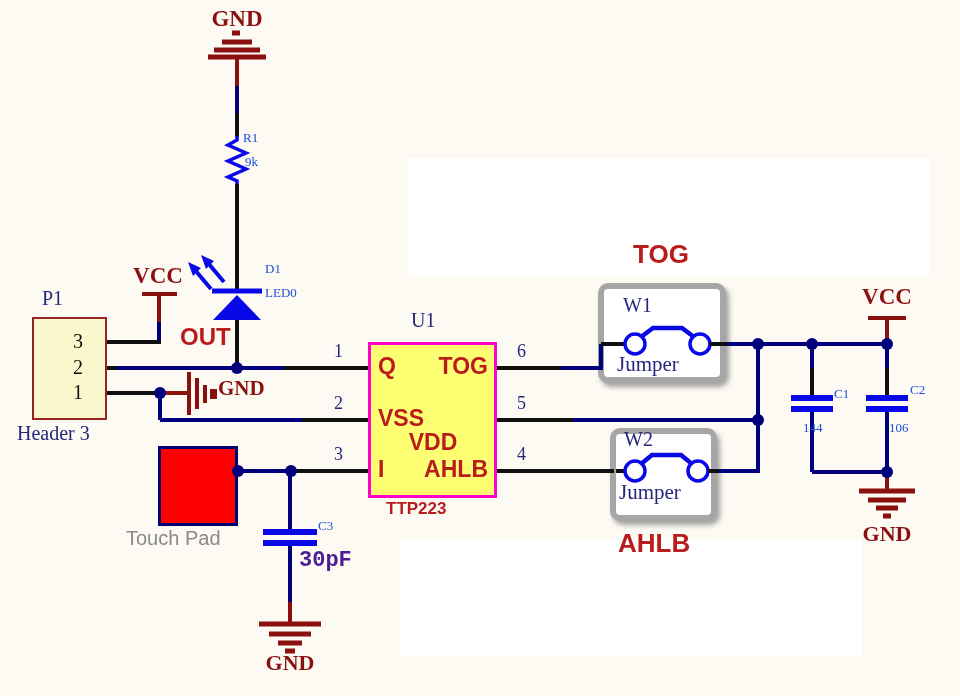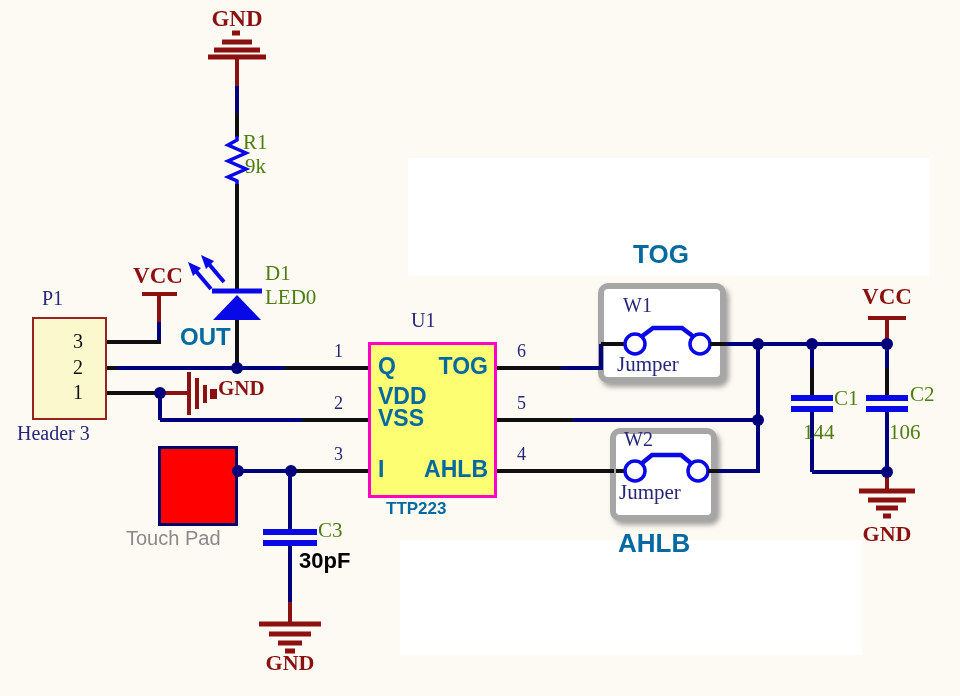--- a/index.html
+++ b/index.html
@@ -7,25 +7,25 @@
     position:relative;
     width:960px;height:696px;
     background:#FCFAF2;
     font-family:"Liberation Serif", serif;
     overflow:hidden;
   }
   .white-rect{position:absolute;background:#FFFFFF;}
   .lbl{position:absolute;white-space:nowrap;line-height:1.05;}
   .net{color:#8B1111;font-weight:bold;font-size:23px;font-family:"Liberation Serif",serif;}
   .ref{color:#26267A;font-size:20px;font-family:"Liberation Serif",serif;}
-  .comp{color:#4d7c0f;font-size:21px;font-family:"Liberation Serif",serif;}
+  .comp{color:#1d4ed8;font-size:13px;font-family:"Liberation Serif",serif;}
   .pinnum{color:#26267A;font-size:18px;font-family:"Liberation Serif",serif;}
-  .blacksans{color:#0369a1;font-family:"Liberation Sans",sans-serif;font-weight:bold;}
+  .blacksans{color:#b91c1c;font-family:"Liberation Sans",sans-serif;font-weight:bold;}
   .graysans{color:#8A8A8A;font-family:"Liberation Sans",sans-serif;font-size:20px;}
-  .c3val{color:#000000;font-family:Liberation Sans, sans-serif;font-weight:bold;font-size:22px;}
+  .c3val{color:#4c1d95;font-family:Liberation Mono, monospace;font-weight:bold;font-size:22px;}
   .ctr{text-align:center;}
   .box{position:absolute;box-sizing:border-box;}
   #header-box{left:32px;top:317px;width:75px;height:103px;background:#FCF8CD;border:2px solid #992222;}
   #chip-box{left:368px;top:342px;width:129px;height:156px;background:#FEFE73;border:3px solid #FF00C8;}
   .jumper-box{background:#FFFFFF;border:6px solid #A6A6A6;border-radius:10px;
               box-shadow:3px 4px 5px rgba(90,90,90,0.55);}
   #w1-box{left:598px;top:283px;width:128px;height:100px;}
   #w2-box{left:610px;top:428px;width:107px;height:93px;}
   #touch-pad{left:158px;top:446px;width:80px;height:80px;background:#FE0000;border:3px solid #00006E;}
   #wires{position:absolute;left:0;top:0;}
@@ -179,21 +179,21 @@
   <div class="hp ctr" style="left:65px;top:356px;width:26px;">2</div>
   <div class="hp ctr" style="left:65px;top:381px;width:26px;">1</div>
   <div class="lbl net" style="left:218px;top:377px;font-size:21px;">GND</div>
 
   <div class="lbl ref" style="left:411px;top:310px;">U1</div>
   <div class="lbl blacksans" style="left:386px;top:500px;font-size:17px;">TTP223</div>
   <div class="lbl blacksans" style="left:378px;top:354px;font-size:23px;">Q</div>
   <div class="lbl blacksans" style="left:378px;top:406px;font-size:23px;">VSS</div>
   <div class="lbl blacksans" style="left:378px;top:457px;font-size:23px;">I</div>
   <div class="lbl blacksans" style="left:378px;top:354px;width:110px;text-align:right;font-size:23px;">TOG</div>
-  <div class="lbl blacksans" style="left:378px;top:384px;width:110px;text-align:left;font-size:23px;">VDD</div>
+  <div class="lbl blacksans" style="left:378px;top:430px;width:110px;text-align:center;font-size:23px;">VDD</div>
   <div class="lbl blacksans" style="left:378px;top:457px;width:110px;text-align:right;font-size:23px;">AHLB</div>
   <div class="lbl pinnum" style="left:334px;top:342px;">1</div>
   <div class="lbl pinnum" style="left:334px;top:394px;">2</div>
   <div class="lbl pinnum" style="left:334px;top:445px;">3</div>
   <div class="lbl pinnum" style="left:517px;top:342px;">6</div>
   <div class="lbl pinnum" style="left:517px;top:394px;">5</div>
   <div class="lbl pinnum" style="left:517px;top:445px;">4</div>
 
   <div class="lbl blacksans" style="left:633px;top:241px;font-size:26px;">TOG</div>
   <div class="lbl ref" style="left:623px;top:295px;">W1</div>

